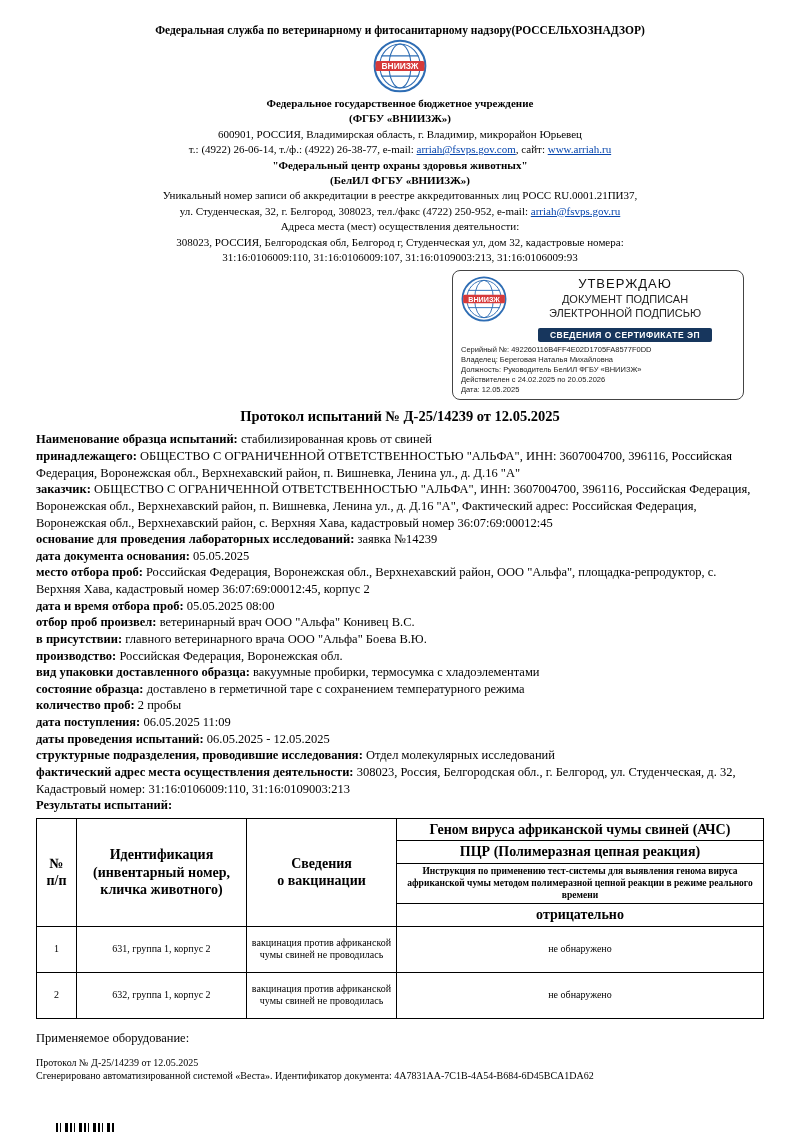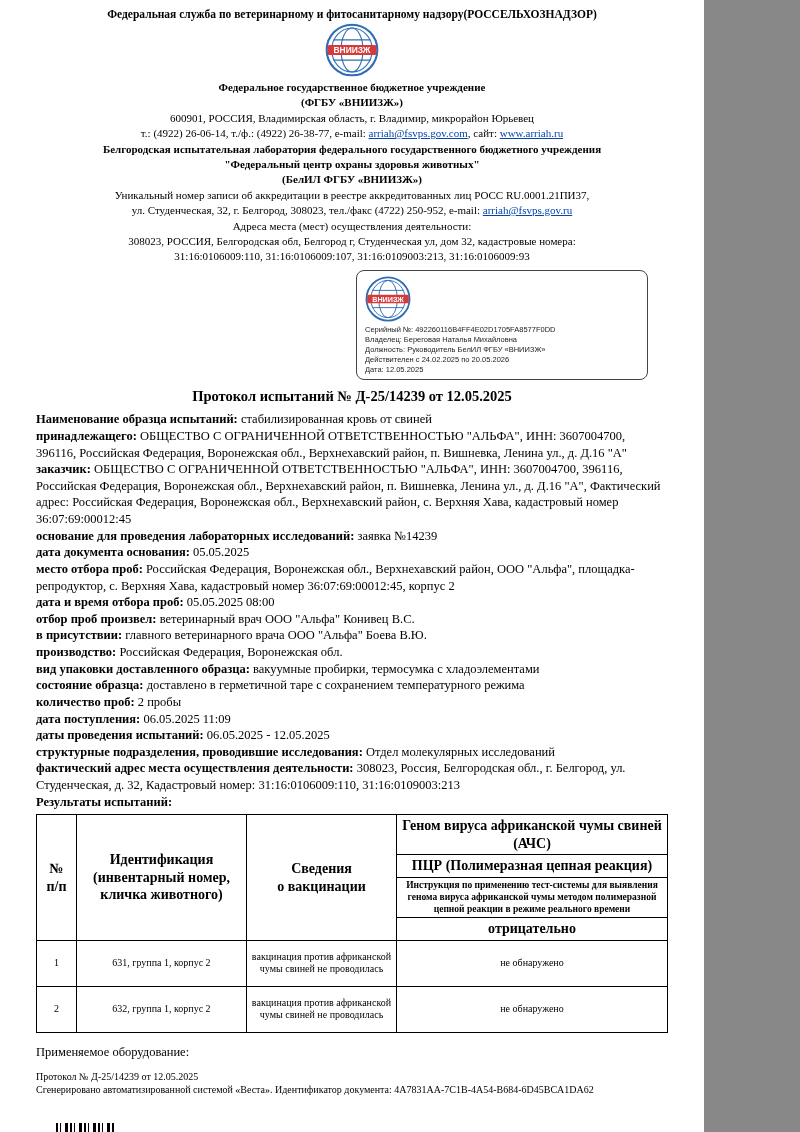--- a/index.html
+++ b/index.html
@@ -1,18 +1,18 @@
 <!DOCTYPE html>
 <html style="--accent-red: #d63a3a; --accent-blue: #2e6db4; --banner-navy: #17365d; --link-blue: #0645ad;"><head>
 <meta charset="utf-8">
 <style>
   * { margin:0; padding:0; box-sizing:border-box; }
   html,body { background:#888; }
   body { width:800px; margin:0 auto; font-family:"Liberation Serif","DejaVu Serif",serif; color:#000; }
-  .page { position:relative; width:704px; height:1132px; background:#fff; padding:8px 36px 0 36px; overflow:hidden; }
+  .page { position:relative; width:800px; height:1132px; background:#fff; padding:24px 36px 0 36px; overflow:hidden; }
   .b { font-weight:bold; }
   .agency { font-size:11.5px; font-weight:bold; text-align:center; margin-bottom:3px; }
   .logo-big { width:54px; height:54px; display:block; margin:2px auto 3px auto; }
   .hl { font-size:11px; line-height:1.4; text-align:center; }
   a.link { color:#0645ad; text-decoration:underline; cursor:pointer; }
 
   
   .stamp { width:292px; margin:5px 20px 2px auto; border:1.5px solid #444; border-radius:8px;
            padding:5px 8px 4px 8px; font-family:"Liberation Sans","DejaVu Sans",sans-serif; background:#fff; }
   .stamp-top { display:flex; gap:8px; align-items:flex-start; }
@@ -65,34 +65,41 @@
   </svg>
 
   <div class="agency">Федеральная служба по ветеринарному и фитосанитарному надзору(РОССЕЛЬХОЗНАДЗОР)</div>
   <svg class="logo-big">
       <use href="#logo"></use>
     </svg>
   <div class="hl b">Федеральное государственное бюджетное учреждение</div>
   <div class="hl b">(ФГБУ «ВНИИЗЖ»)</div>
   <div class="hl">600901, РОССИЯ, Владимирская область, г. Владимир, микрорайон Юрьевец</div>
   <div class="hl"><span>т.: (4922) 26-06-14, т./ф.: (4922) 26-38-77, e-mail: </span><a class="link">arriah@fsvps.gov.com</a><span>, сайт: </span><a class="link">www.arriah.ru</a></div>
-  <div class="hl b">Белгородская испытательная лаборатория федерального государственного бюджетного учреждения</div>
   <div class="hl b">"Федеральный центр охраны здоровья животных"</div>
   <div class="hl b">(БелИЛ ФГБУ «ВНИИЗЖ»)</div>
   <div class="hl">Уникальный номер записи об аккредитации в реестре аккредитованных лиц РОСС RU.0001.21ПИ37,</div>
   <div class="hl"><span>ул. Студенческая, 32, г. Белгород, 308023, тел./факс (4722) 250-952, e-mail: </span><a class="link">arriah@fsvps.gov.ru</a></div>
   <div class="hl">Адреса места (мест) осуществления деятельности:</div>
   <div class="hl">308023, РОССИЯ, Белгородская обл, Белгород г, Студенческая ул, дом 32, кадастровые номера:</div>
   <div class="hl">31:16:0106009:110, 31:16:0106009:107, 31:16:0109003:213, 31:16:0106009:93</div>
 
   <div class="stamp">
     <div class="stamp-top">
       <svg class="logo-small">
           <use href="#logo"></use>
         </svg>
+      <div class="stamp-right">
+        <div class="stamp-approve">УТВЕРЖДАЮ</div>
+        <div class="stamp-signed">
+          <div>ДОКУМЕНТ ПОДПИСАН</div>
+          <div>ЭЛЕКТРОННОЙ ПОДПИСЬЮ</div>
+        </div>
+        <div class="stamp-banner">СВЕДЕНИЯ О СЕРТИФИКАТЕ ЭП</div>
+      </div>
     </div>
     <div class="stamp-details">
       <div>Серийный №: 492260116B4FF4E02D1705FA8577F0DD</div>
       <div>Владелец: Береговая Наталья Михайловна</div>
       <div>Должность: Руководитель БелИЛ ФГБУ «ВНИИЗЖ»</div>
       <div>Действителен с 24.02.2025 по 20.05.2026</div>
       <div>Дата: 12.05.2025</div>
     </div>
   </div>
 

